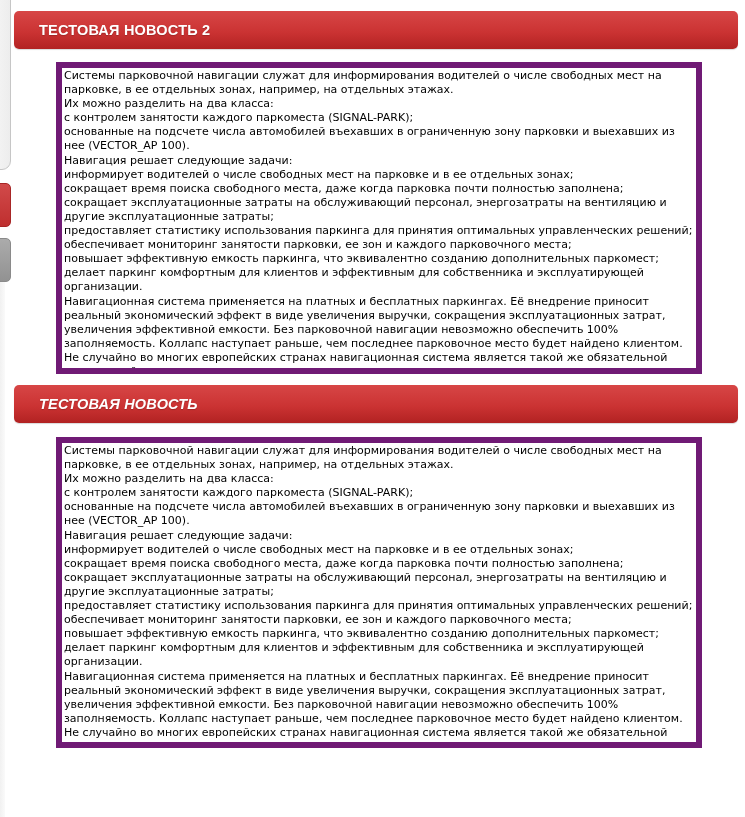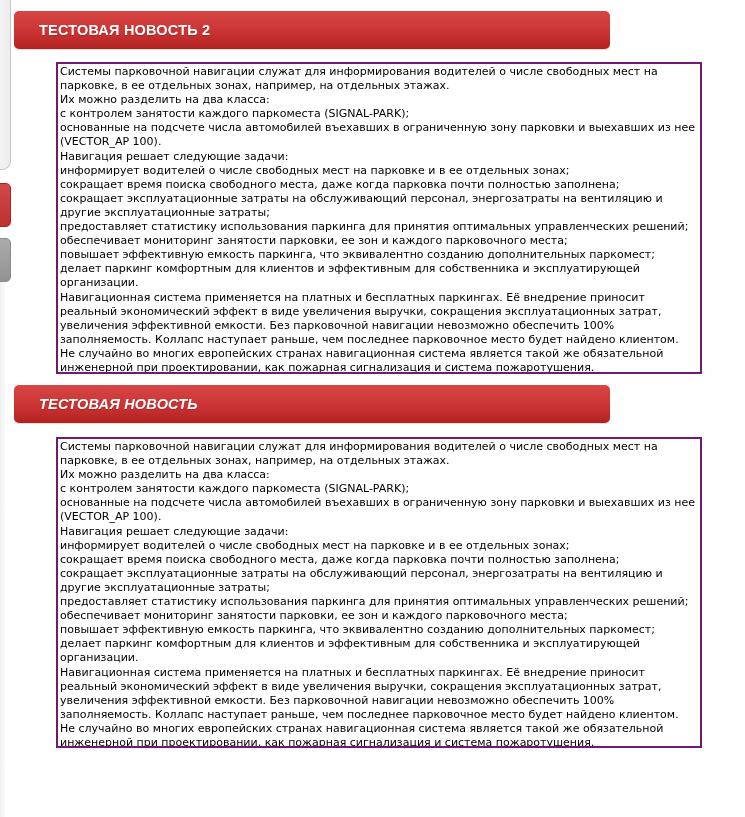--- a/index.html
+++ b/index.html
@@ -30,38 +30,38 @@
     background:linear-gradient(180deg,#ababab,#929292);
     border:1px solid #8a8a8a;
   }
   .left-faint-strip{
     position:absolute;left:0;top:282px;width:5px;height:535px;
     background:linear-gradient(to right,#f1f1f1,#fafafa);
   }
 
   
   .news-banner{
-    position:absolute;left:14px;width:596px;height:38px;
+    position:absolute;left:14px;width:724px;height:38px;
     border-radius:5px;box-sizing:border-box;
     background:linear-gradient(180deg,#d74646 0%,#cb3333 55%,#b22222 100%);
     box-shadow:0 1px 1px rgba(0,0,0,0.15);
   }
   .news-banner .banner-title{
     display:block;padding-left:25px;line-height:38px;
     font-family:"Liberation Sans",sans-serif;
     font-weight:bold;font-size:14.5px;color:#ffffff;
     letter-spacing:0.2px;white-space:nowrap;
     text-shadow:0 1px 1px rgba(0,0,0,0.2);
   }
   #banner-1{top:11px;}
   #banner-2{top:385px;font-style:italic;}
 
   .news-textbox{
     position:absolute;left:56px;width:646px;
-    border:2px solid #701a75;box-sizing:border-box;
+    border:6px solid #701a75;box-sizing:border-box;
     padding:1px 2px;overflow:hidden;
     background:#ffffff;
     font-size:11px;line-height:14.1px;color:#000000;
   }
   #textbox-1{top:62px;height:312px;}
   #textbox-2{top:437px;height:311px;}
   .text-line{white-space:normal;}
 </style>
 </head>
 <body>

